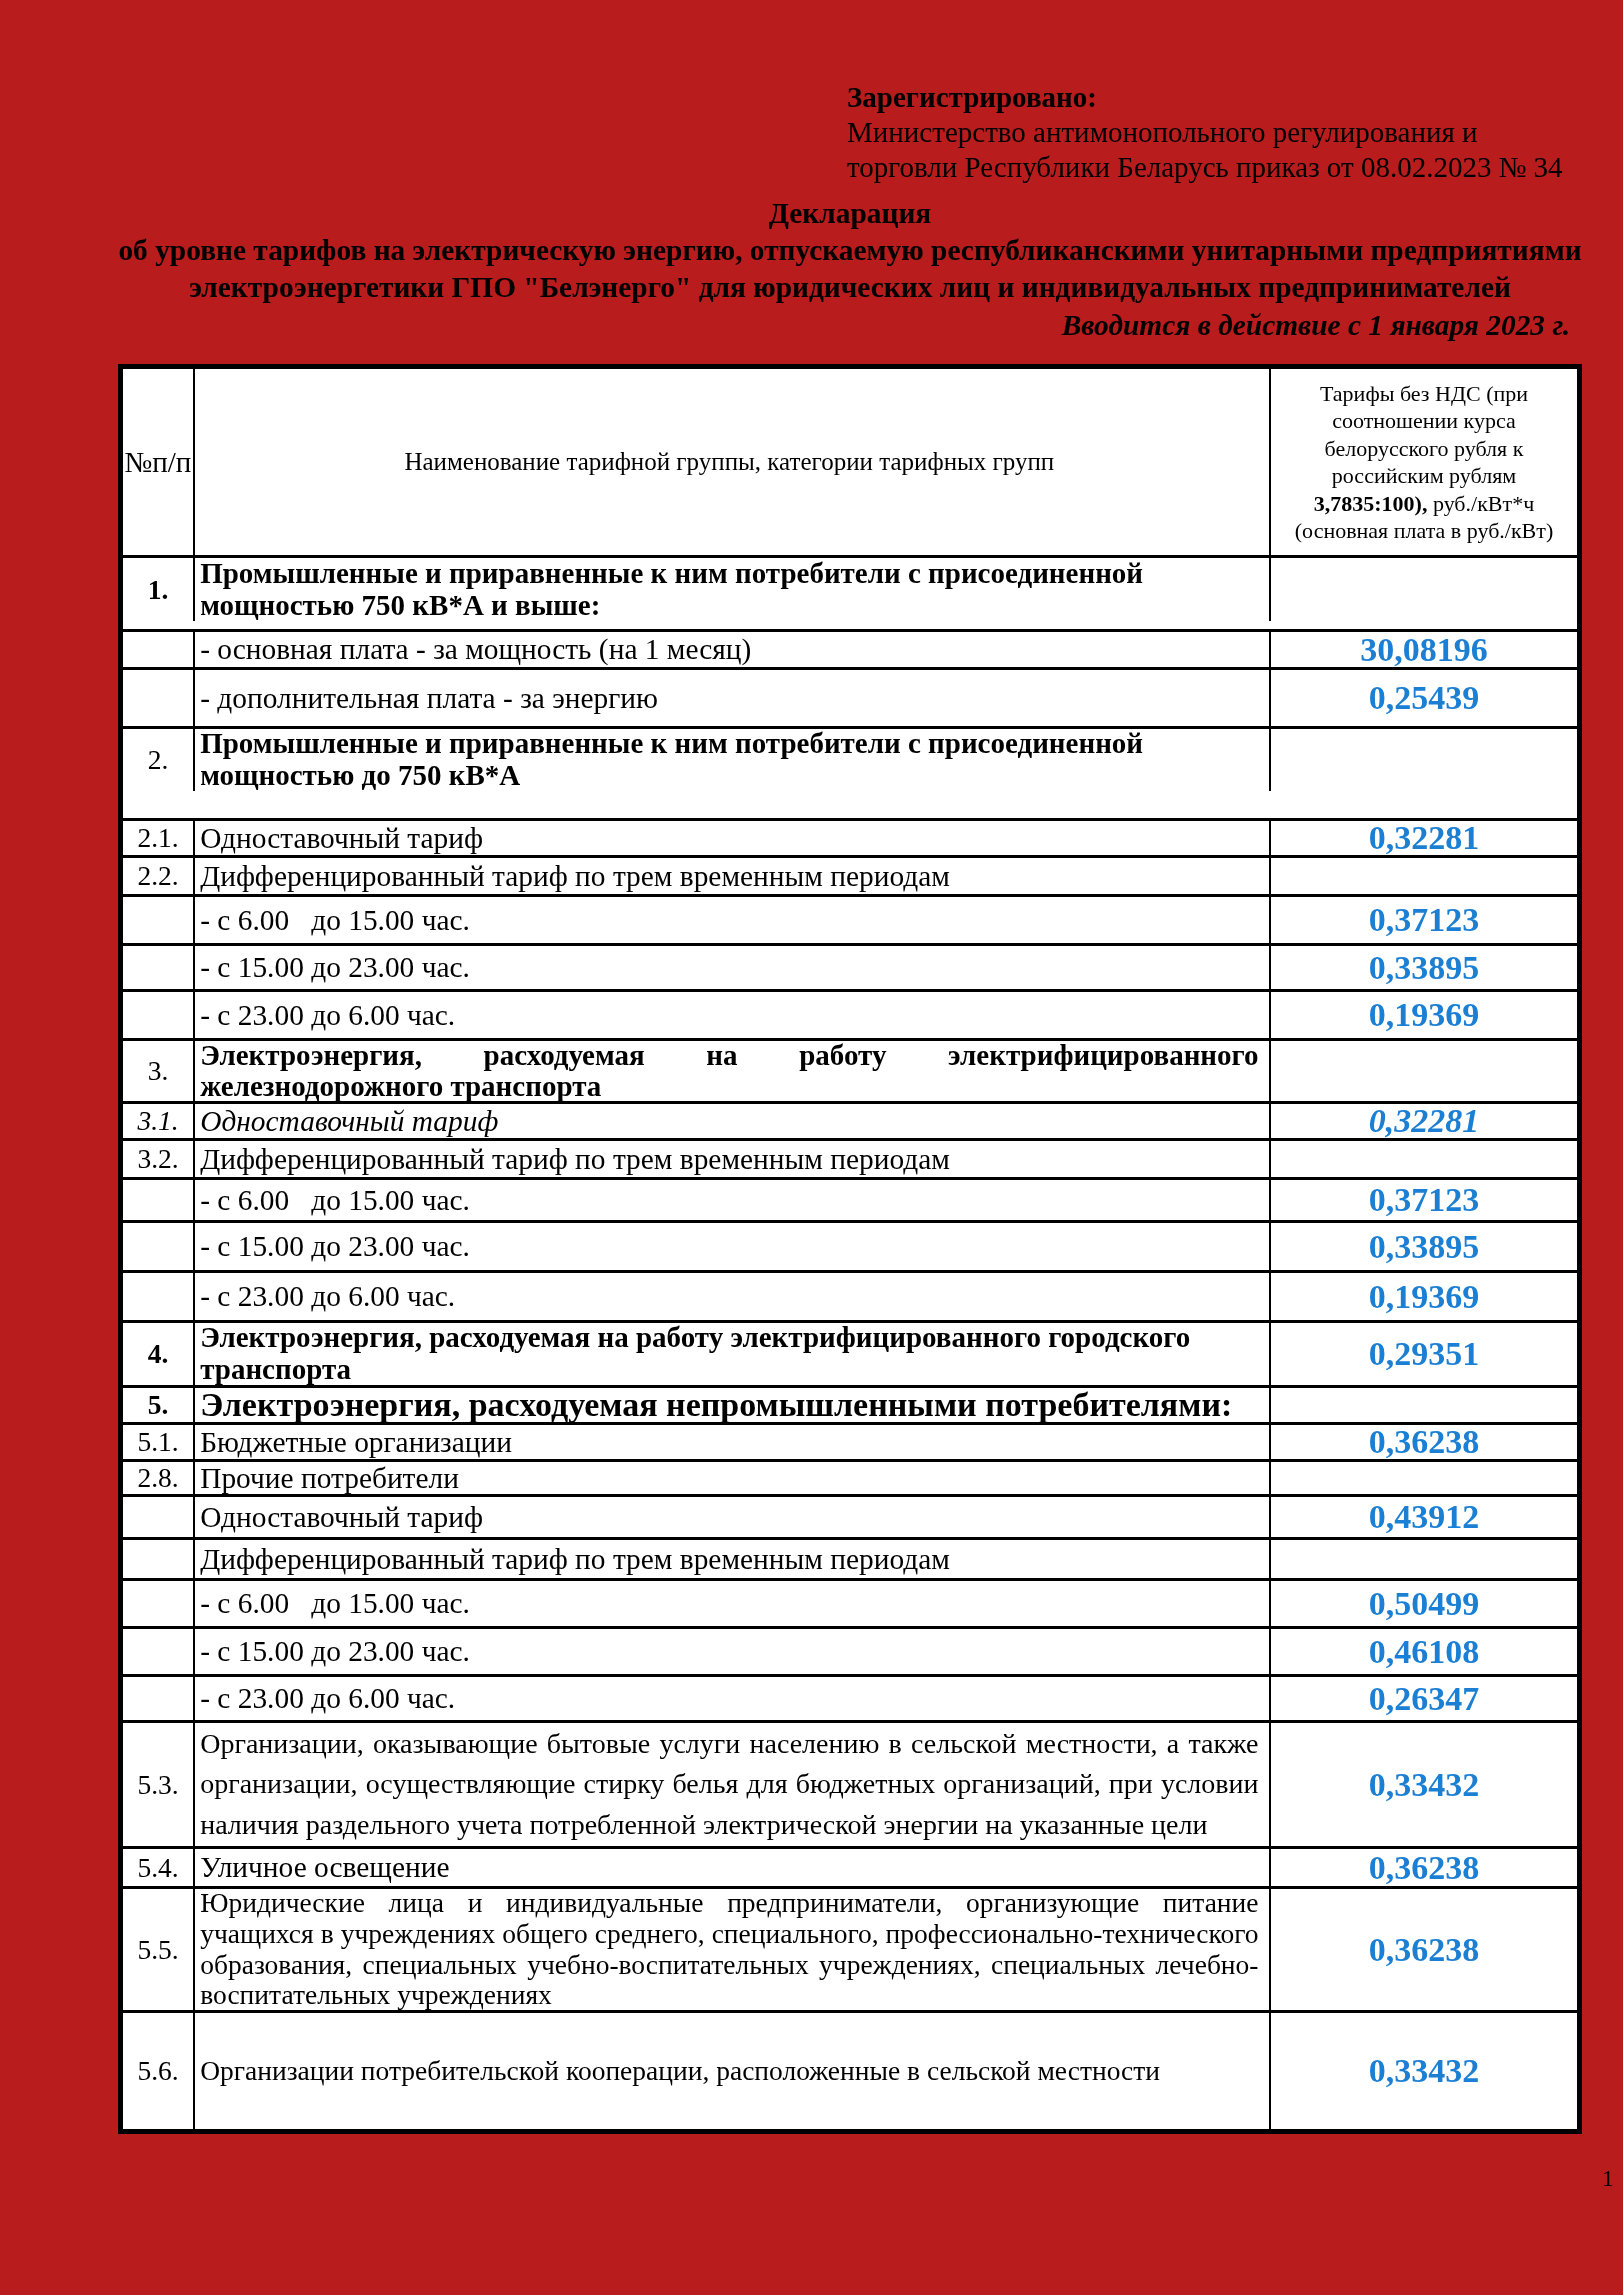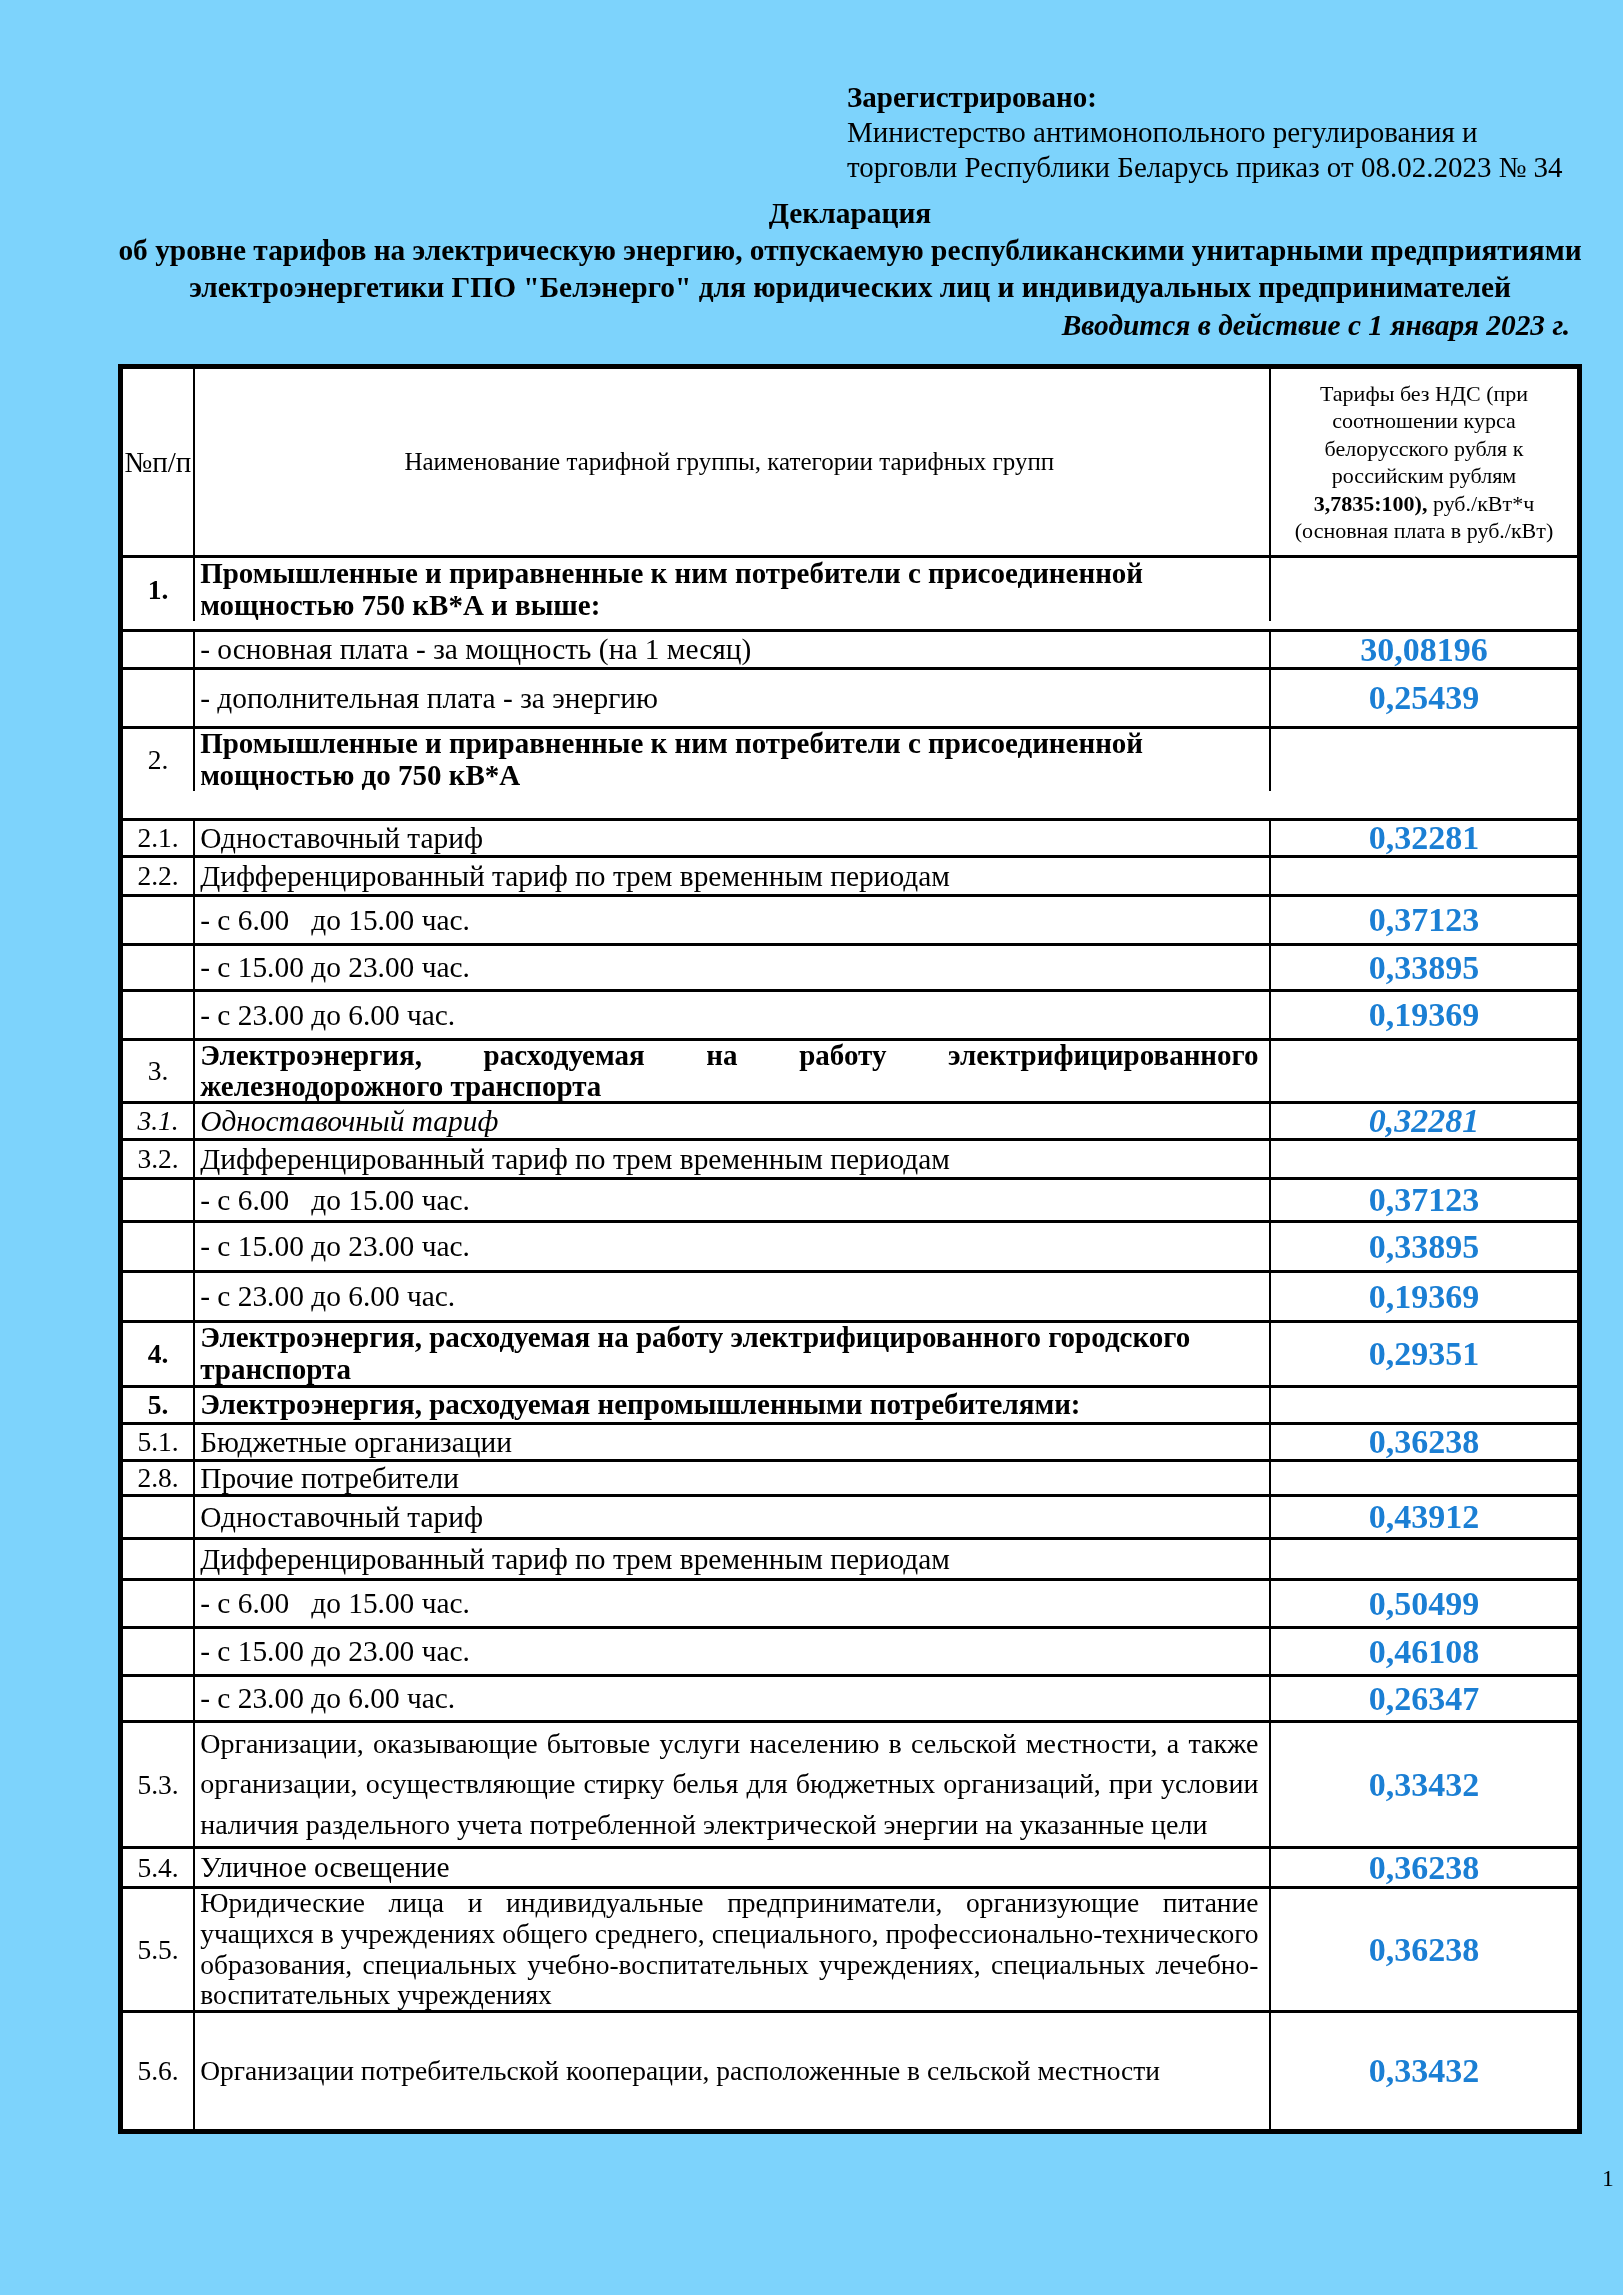--- a/index.html
+++ b/index.html
@@ -1,20 +1,20 @@
 <!DOCTYPE html>
 <html style="font-size:10.5px"><head>
 <meta charset="utf-8">
 <style>
   * { margin:0; padding:0; box-sizing:border-box; }
   html,body { background:#ffffff; }
   .page {
     position:relative;
     width:1623px; height:2295px;
-    background:#7dd3fc;
+    background:#b91c1c;
     font-family:"Liberation Serif","DejaVu Serif",serif;
     color:#000;
     overflow:hidden;
   }
   .reg {
     position:absolute; left:847px; top:80px;
     font-size:29px; line-height:35px; white-space:nowrap;
   }
   .reg .rl1 { font-weight:bold; }
   .titleblock {
@@ -186,21 +186,21 @@
           </div>
           <div class="c3">0,19369</div>
         </div><div class="trow" style="height: 65px;">
           <div class="c1" style="font-weight: bold;">4.</div>
           <div class="c2" style="font-weight: bold; font-size: 29px; line-height: 1.1;">
             <span class="lab">Электроэнергия, расходуемая на работу электрифицированного городского транспорта</span>
           </div>
           <div class="c3">0,29351</div>
         </div><div class="trow" style="height: 37px;">
           <div class="c1" style="font-weight: bold;">5.</div>
-          <div class="c2" style="font-weight: bold; font-size: 29px; line-height: 1.1;">
+          <div class="c2" style="font-weight: bold; font-size: 34px; line-height: 1.1;">
             <span class="lab">Электроэнергия, расходуемая непромышленными потребителями:</span>
           </div>
           <div class="c3"></div>
         </div><div class="trow" style="height: 37px;">
           <div class="c1">5.1.</div>
           <div class="c2">
             <span class="lab">Бюджетные организации</span>
           </div>
           <div class="c3">0,36238</div>
         </div><div class="trow" style="height: 35px;">

